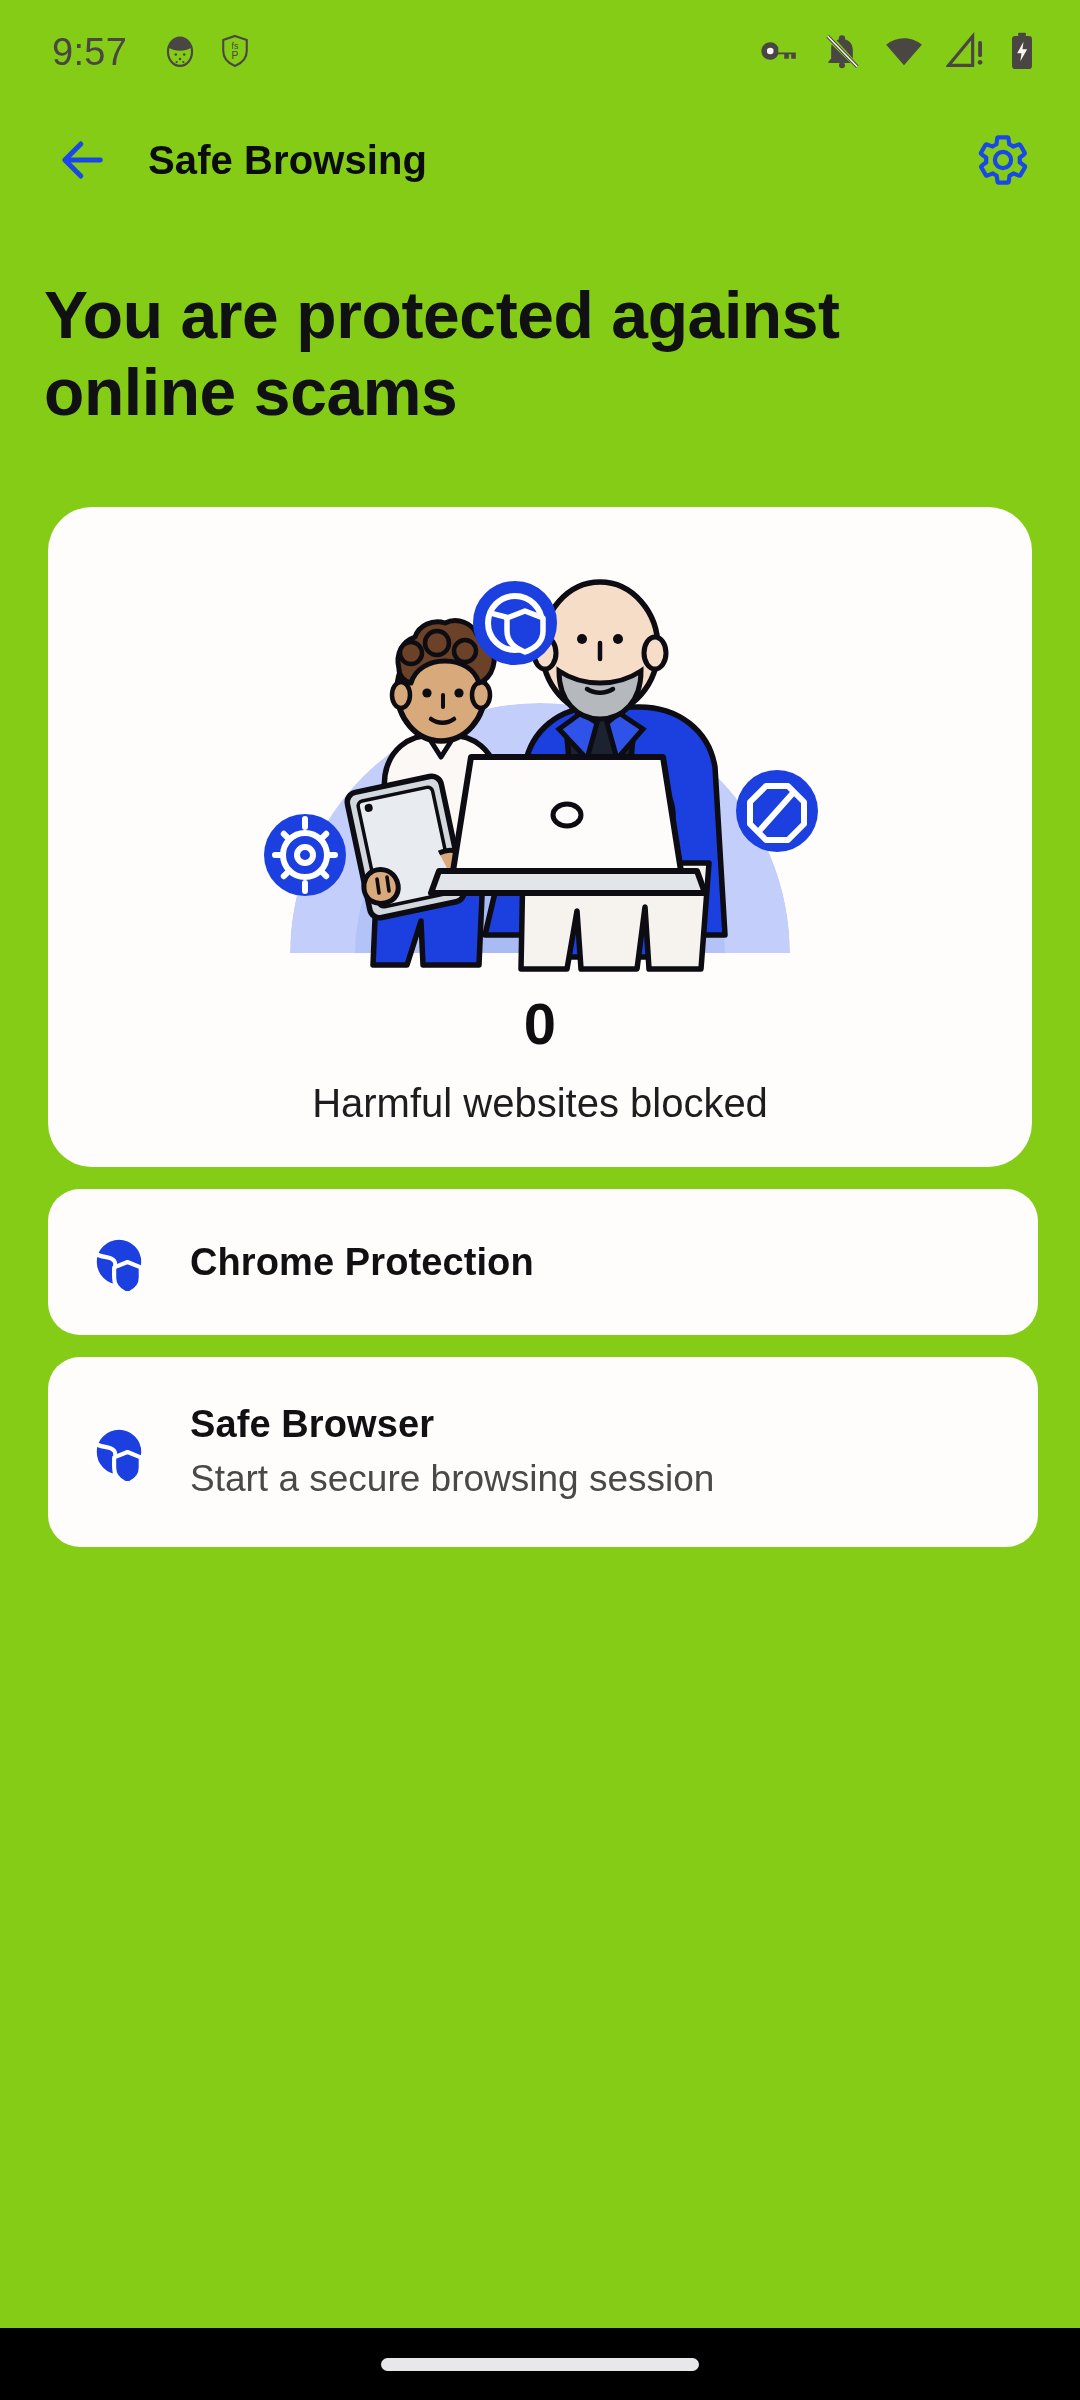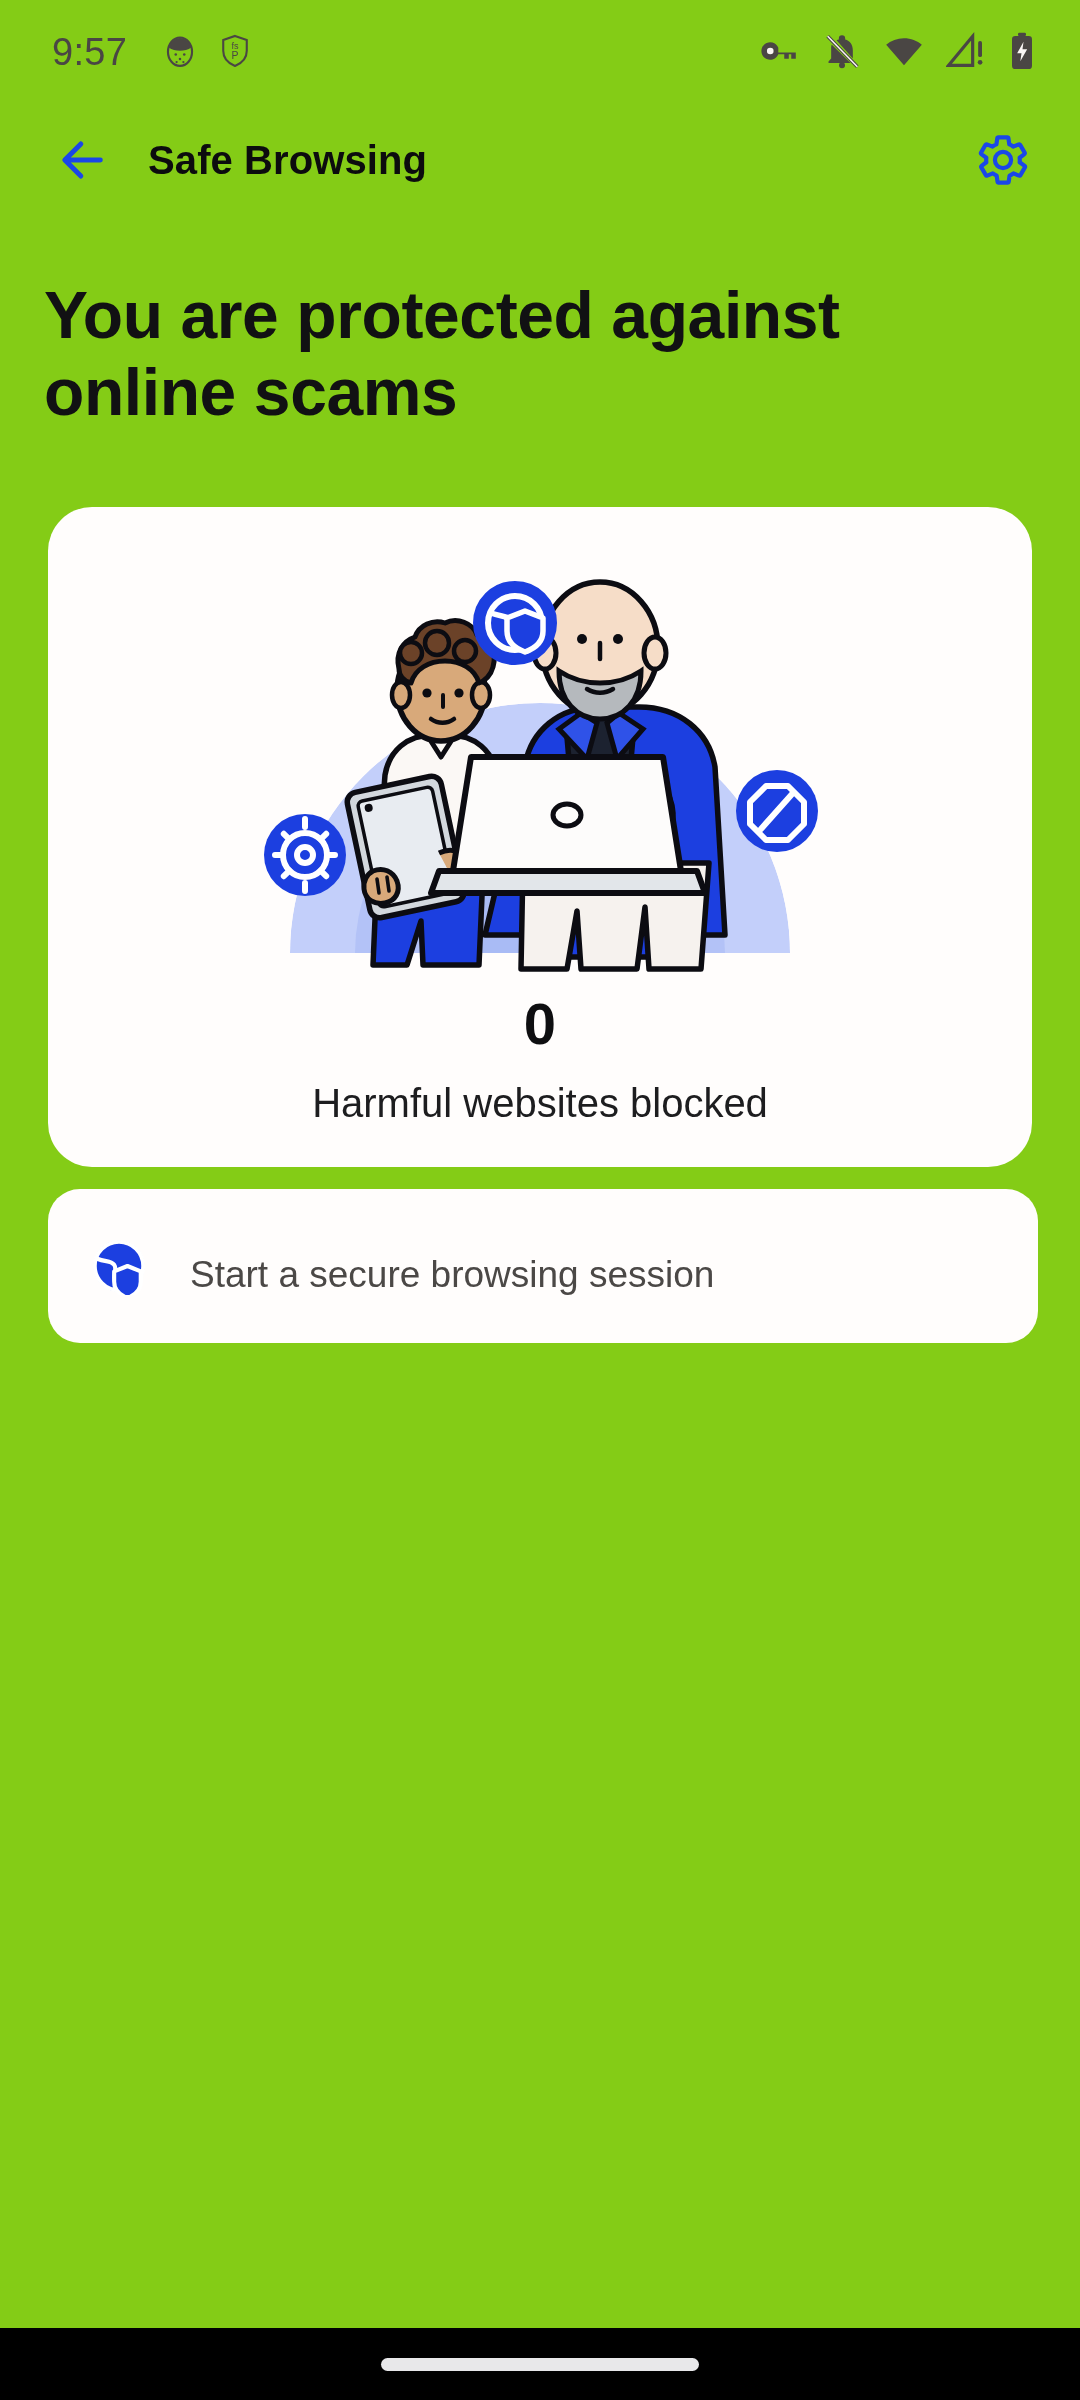--- a/index.html
+++ b/index.html
@@ -133,21 +133,21 @@
     font-size:38px;
     font-weight:700;
     color:#111113;
     line-height:1.15;
     letter-spacing:0.1px;
   }
   .row-sub {
     font-size:37px;
     font-weight:400;
     color:#4b4846;
-    margin-top:18px;
+    margin-top:11px;
     line-height:1.15;
   }
 
   .filler { flex:1; }
 
   
   .navbar {
     height:72px;
     background:#000000;
     display:flex; align-items:center; justify-content:center;
@@ -340,32 +340,47 @@
           <path d="M541 243h22l16 16v22l-16 16h-22l-16-16v-22z" fill="none" stroke="#ffffff" stroke-width="6" stroke-linejoin="round"></path>
           <line x1="536" y1="286" x2="568" y2="250" stroke="#ffffff" stroke-width="6" stroke-linecap="round"></line>
         </g>
       </svg>
     </div>
 
     <div class="hero-count">0</div>
     <div class="hero-caption">Harmful websites blocked</div>
   </div>
 
+  <div class="row-card">
+    <span class="row-icon">
+      <svg width="58" height="58" viewBox="0 0 48 48">
+        <circle cx="24" cy="24" r="20" fill="#1c3fe0"></circle>
+        <circle cx="24" cy="24" r="20" fill="none" stroke="#1c3fe0" stroke-width="2"></circle>
+        <path d="M6 18c7 3 11 1 14 5s-2 10 1 14 7 3 10 7" fill="none" stroke="#ffffff" stroke-width="3.4" stroke-linecap="round"></path>
+        <path d="M24 4a20 20 0 0 1 0 40 20 20 0 0 1 0-40z" fill="none" stroke="#ffffff" stroke-width="3.2"></path>
+        <path d="M31 24l11 4.5v8.5c0 6.5-4.5 11-11 13.5-6.5-2.5-11-7-11-13.5v-8.5z" fill="#1c3fe0" stroke="#ffffff" stroke-width="3.4" stroke-linejoin="round"></path>
+      </svg>
+    </span>
+    <span class="row-text">
+      <span class="row-title">Chrome Protection</span>
+    </span>
+  </div>
 
   <div class="row-card tall">
     <span class="row-icon">
       <svg width="58" height="58" viewBox="0 0 48 48">
         <circle cx="24" cy="24" r="20" fill="#1c3fe0"></circle>
         <circle cx="24" cy="24" r="20" fill="none" stroke="#1c3fe0" stroke-width="2"></circle>
         <path d="M6 18c7 3 11 1 14 5s-2 10 1 14 7 3 10 7" fill="none" stroke="#ffffff" stroke-width="3.4" stroke-linecap="round"></path>
         <path d="M24 4a20 20 0 0 1 0 40 20 20 0 0 1 0-40z" fill="none" stroke="#ffffff" stroke-width="3.2"></path>
         <path d="M31 24l11 4.5v8.5c0 6.5-4.5 11-11 13.5-6.5-2.5-11-7-11-13.5v-8.5z" fill="#1c3fe0" stroke="#ffffff" stroke-width="3.4" stroke-linejoin="round"></path>
       </svg>
     </span>
     <span class="row-text">
+      <span class="row-title">Safe Browser</span>
       <span class="row-sub">Start a secure browsing session</span>
     </span>
   </div>
 
   <div class="filler"></div>
 
   <div class="navbar">
     <div class="nav-pill"></div>
   </div>
 

